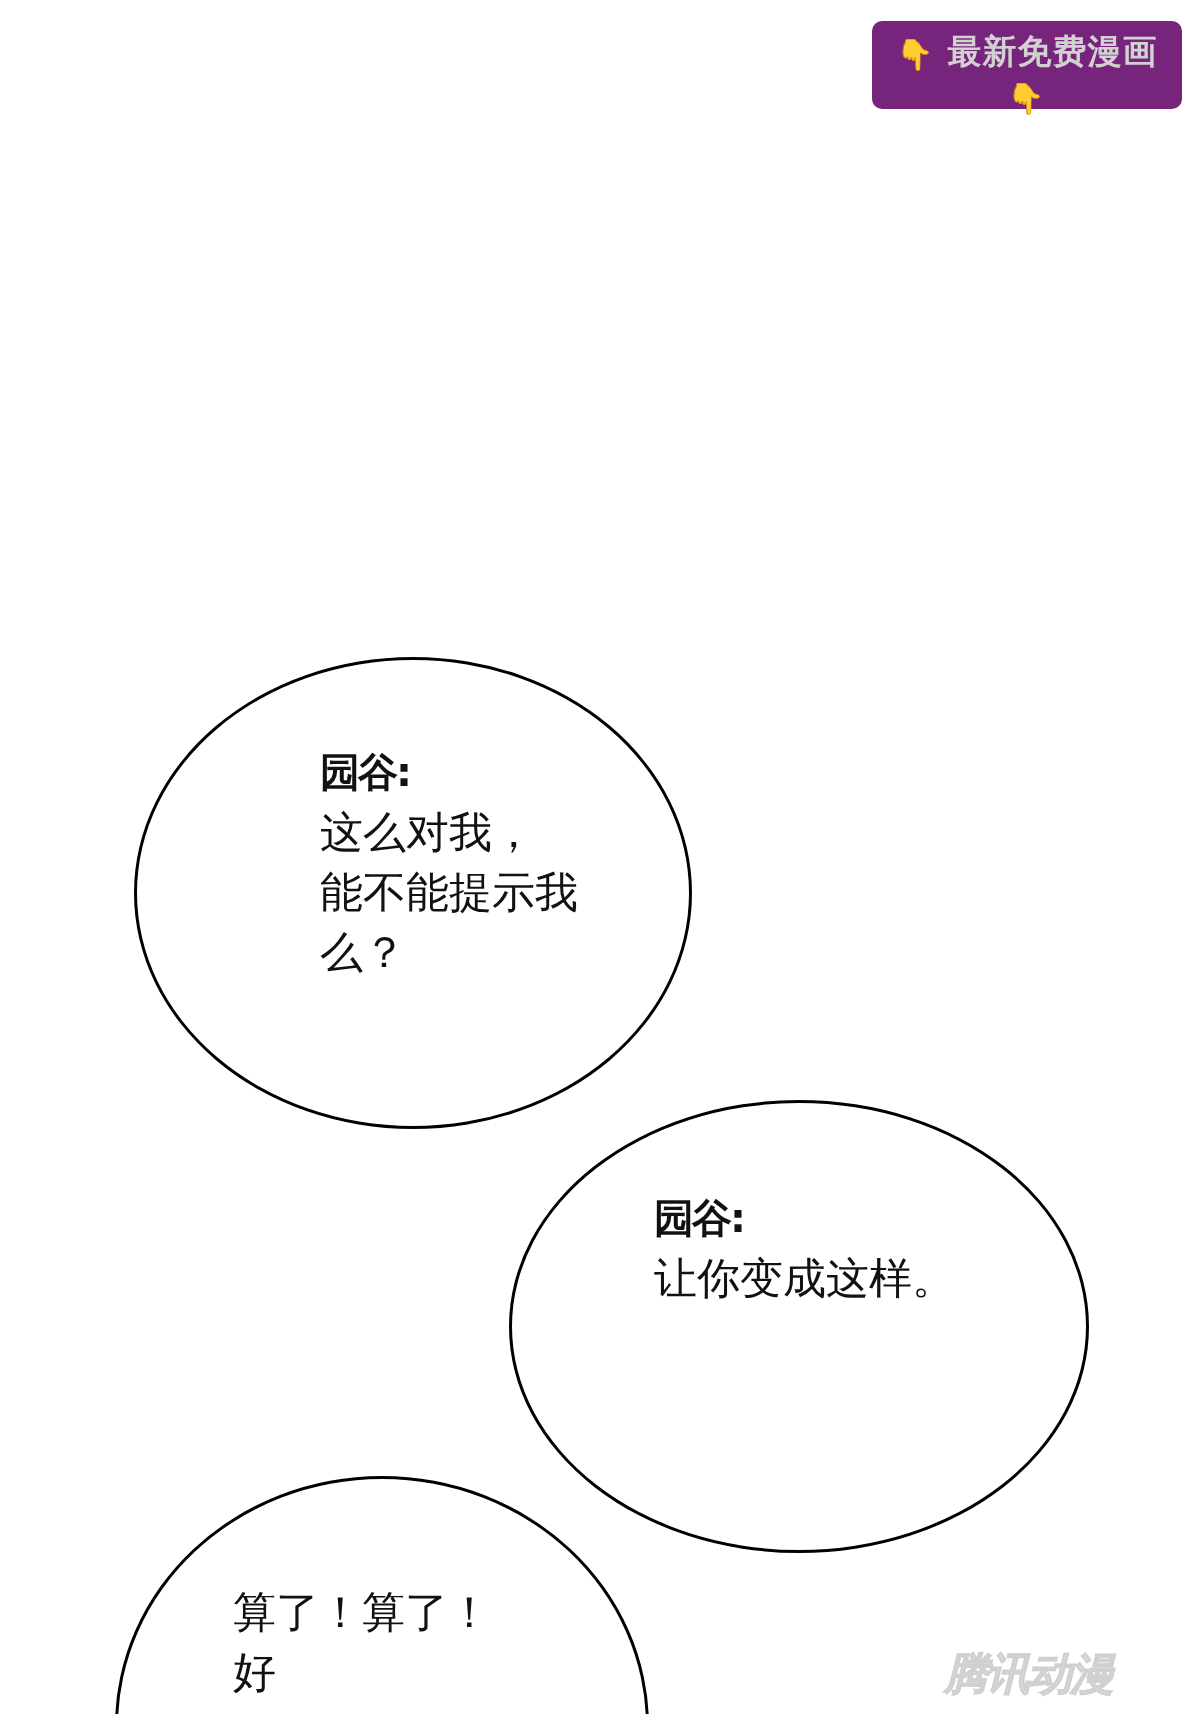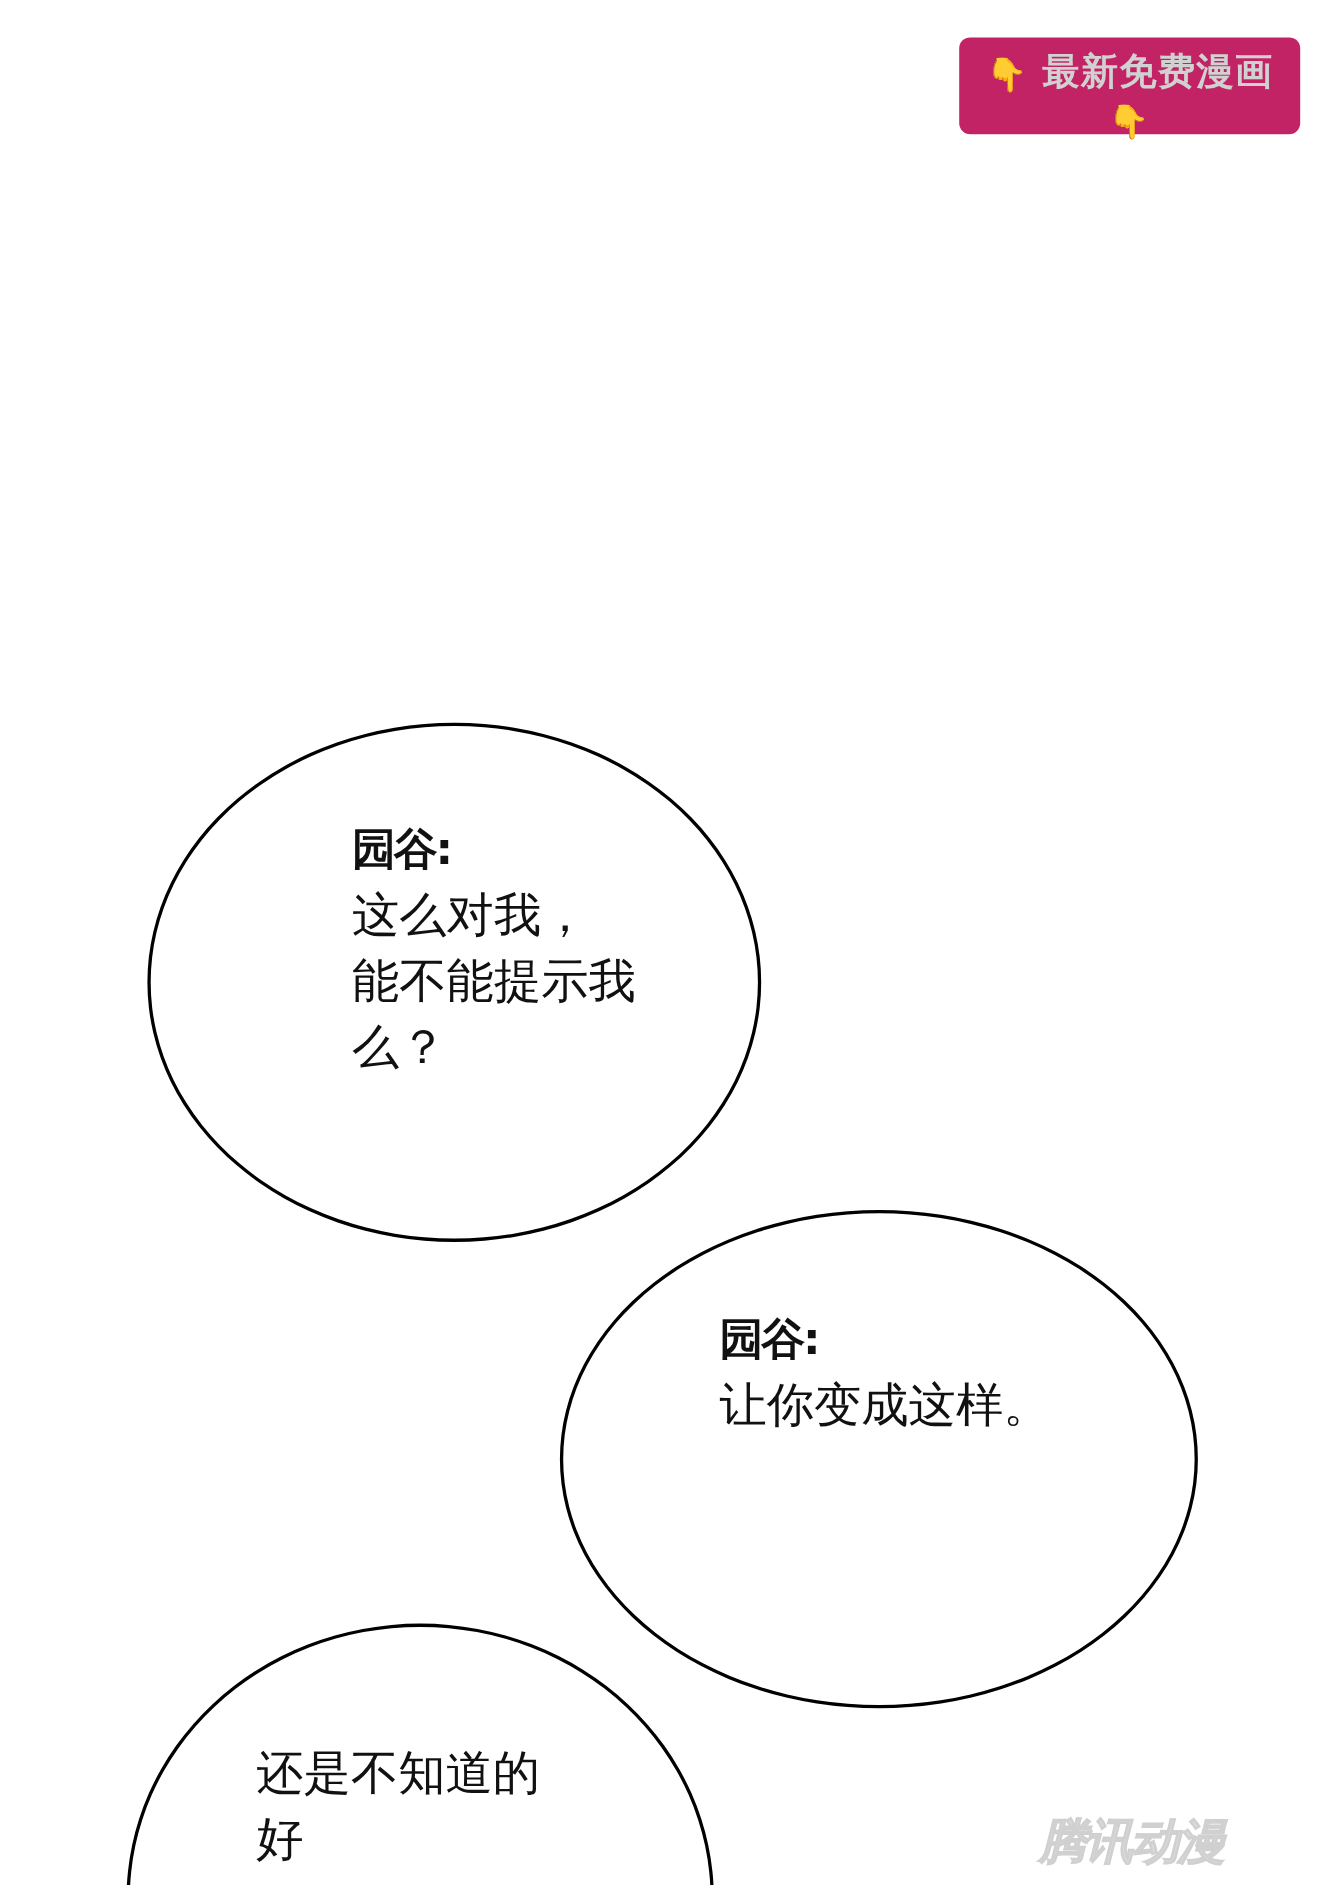--- a/index.html
+++ b/index.html
@@ -2,22 +2,22 @@
 <html><head>
 <meta charset="utf-8">
 <style>
   html, body { margin: 0; padding: 0; }
   body {
     width: 1200px; height: 1714px; position: relative; overflow: hidden;
     background: #ffffff;
     font-family: "DejaVu Sans", "Liberation Sans", sans-serif;
   }
   .watermark {
-    position: absolute; left: 872px; top: 34px; width: 310px; height: 88px;
-    background: #be185d; border-radius: 10px; opacity: 0.95;
+    position: absolute; left: 872px; top: 21px; width: 310px; height: 88px;
+    background: #701a75; border-radius: 10px; opacity: 0.95;
   }
   .wm-line1 {
     position: absolute; left: 0; top: 8px; width: 100%; text-align: center;
     font-size: 34px; color: #cfcfcf; font-weight: bold; letter-spacing: 1px;
   }
   .wm-line2 {
     position: absolute; left: 0; top: 46px; width: 100%; text-align: center;
     font-size: 33px; color: #d3d3d3; letter-spacing: 0.5px;
   }
   .hand { color: #f4b32a; font-size: 30px; display: inline-block; transform: translateY(2px); }
@@ -61,17 +61,17 @@
 </div>
 
 <div class="bubble" style="left:509px; top:1100px; width:580px; height:453px;"></div>
 <div class="bubble-text" style="left:654px; top:1188px;">
   <span class="speaker">园谷:</span>
   <span class="line">让你变成这样。</span>
 </div>
 
 <div class="bubble" style="left:115px; top:1476px; width:534px; height:500px;"></div>
 <div class="bubble-text" style="left:233px; top:1582px;">
-  <span class="line">还是不知道的</span>
+  <span class="line">算了！算了！</span>
   <span class="line">好</span>
 </div>
 
 <div class="logo">腾讯动漫</div>
 
 </body></html>

